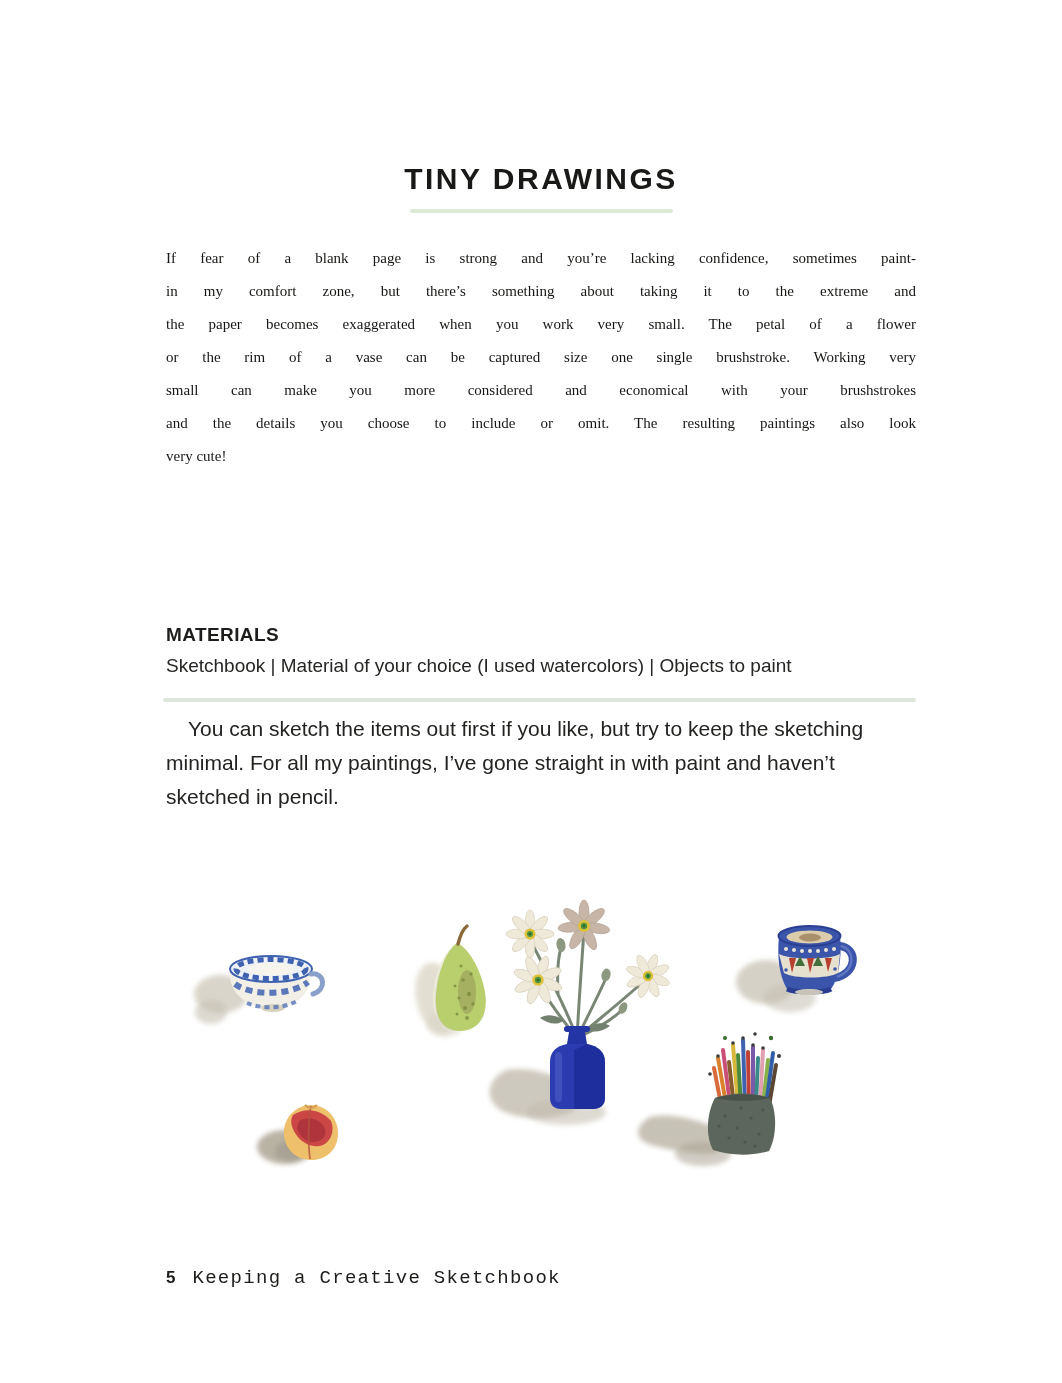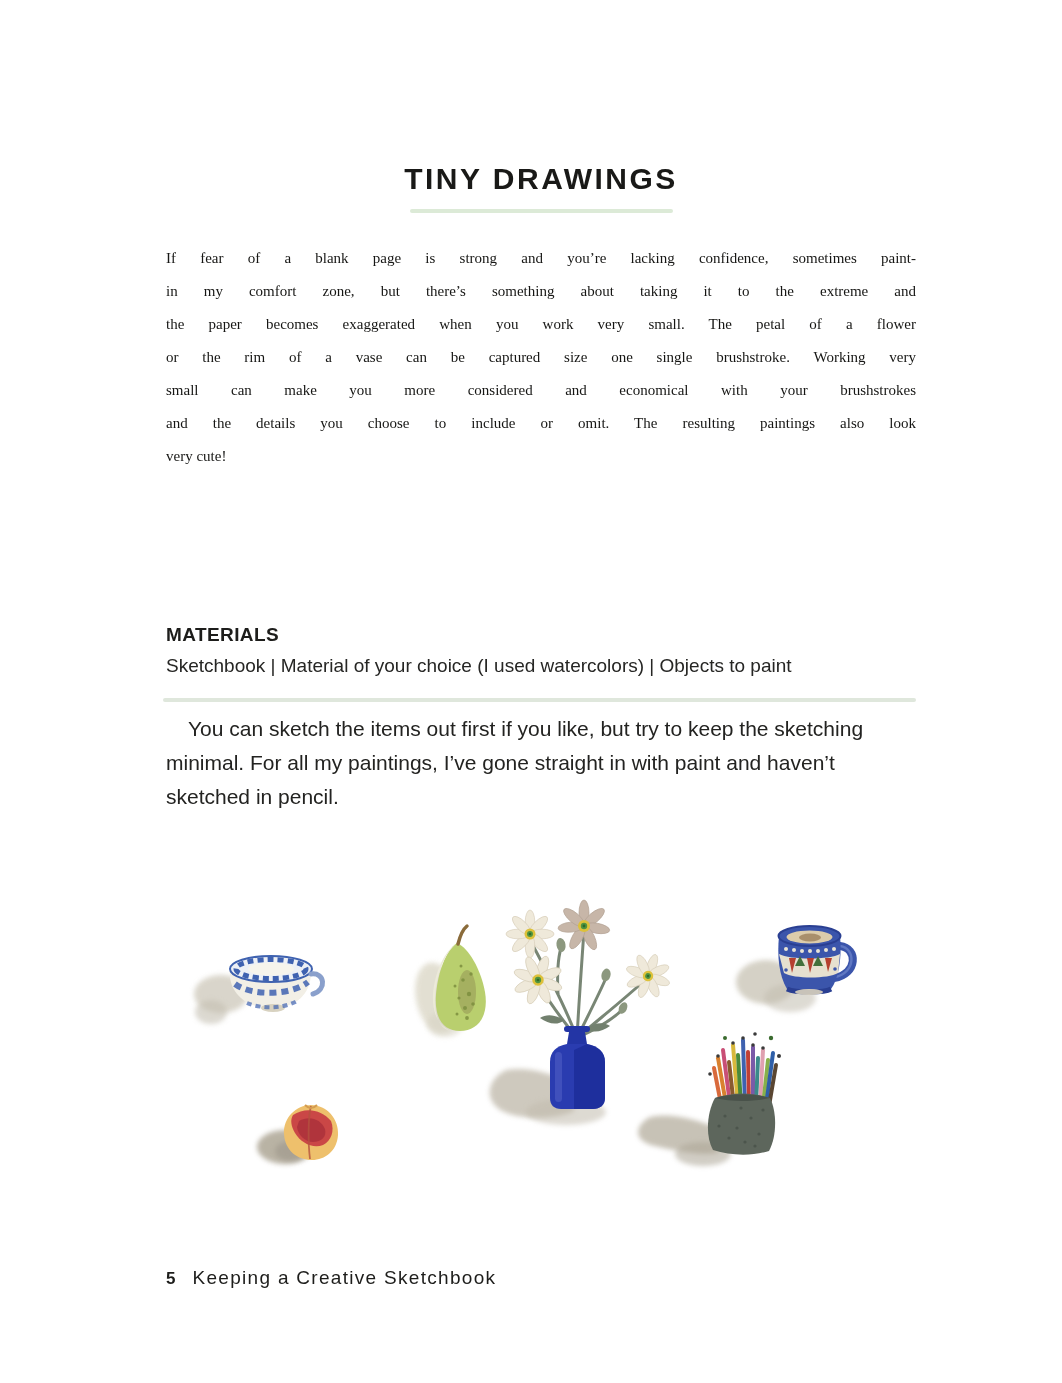--- a/index.html
+++ b/index.html
@@ -27,21 +27,21 @@
 
   .divider { position:absolute; left:163px; top:698px; width:753px; height:4px; background:#dfe7dc; border:none; margin:0; border-radius:2px; }
 
   .instructions { position:absolute; left:166px; top:712px; width:762px; font-size:21px; line-height:34px; color:#232321; }
   .para.p2 .tline:first-child { text-indent:22px; }
 
   .art { position:absolute; left:166px; top:890px; width:750px; height:300px; }
 
   .footer { position:absolute; left:166px; top:1267px; display:flex; align-items:baseline; gap:17px; }
   .pagenum { font-size:17px; font-weight:700; color:#1d1d1b; }
-  .booktitle { font-family:Liberation Sans, sans-serif; font-size:19px; letter-spacing:1.3px; color:#1d1d1b; }
+  .booktitle { font-family:Liberation Mono, monospace; font-size:19px; letter-spacing:1.3px; color:#1d1d1b; }
 </style>
 </head>
 <body>
 
 <div class="page">
 
   <div class="title-block">
     <h1 class="page-title">TINY DRAWINGS</h1>
     <div class="title-underline"></div>
   </div>

